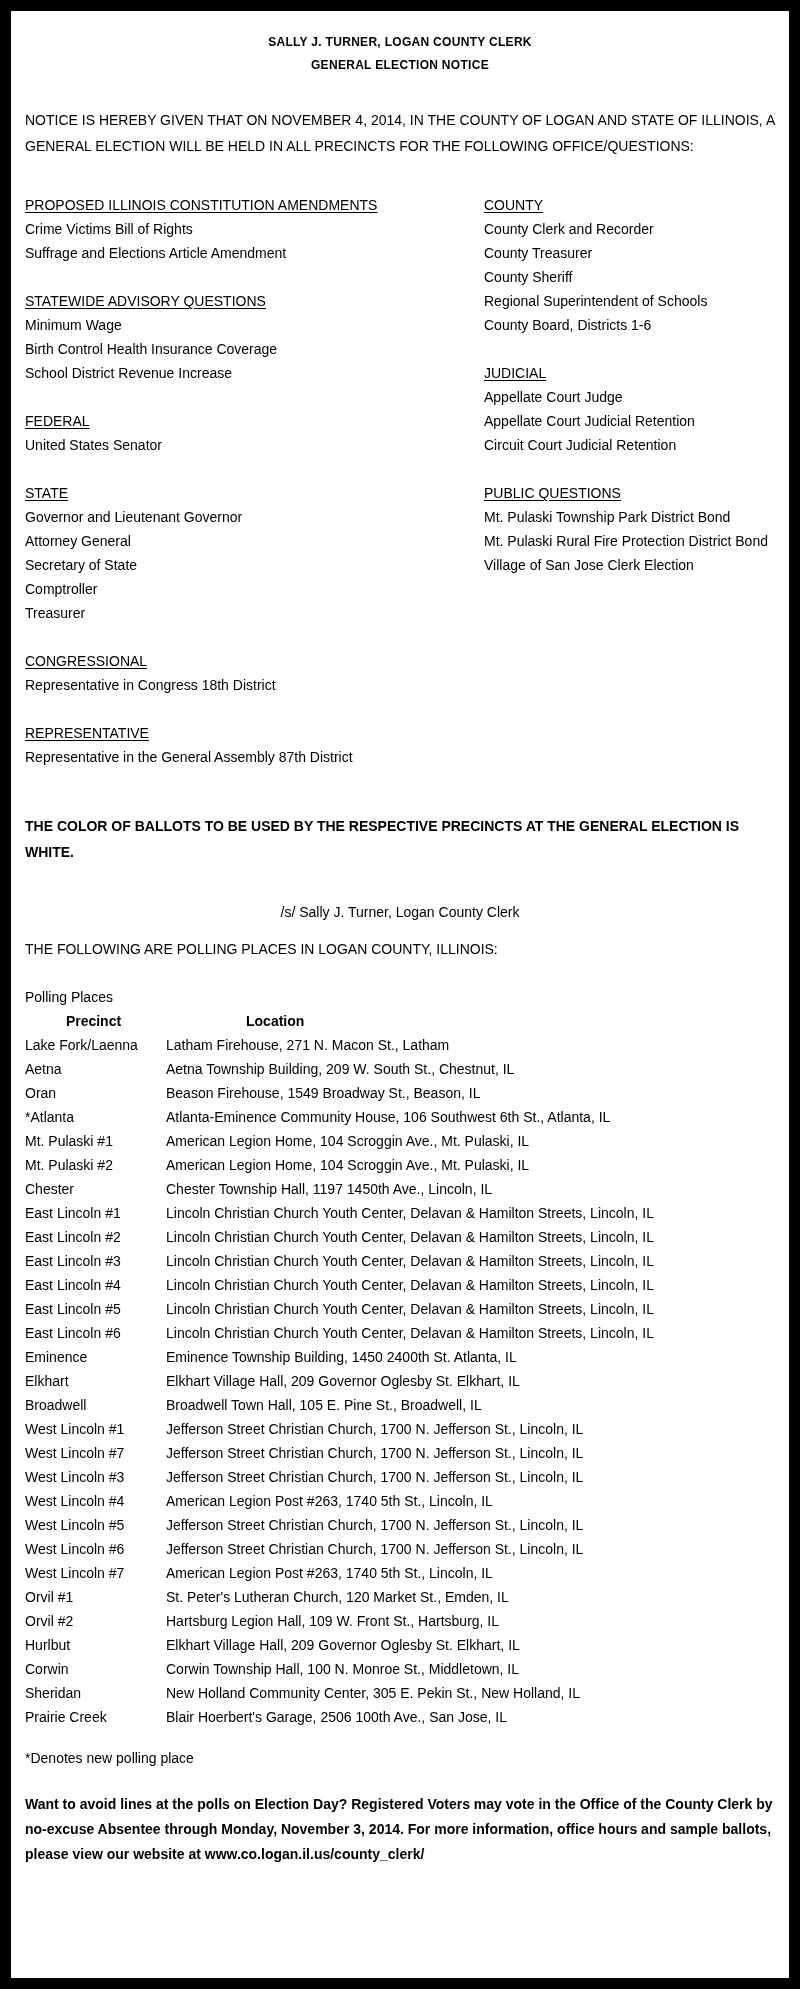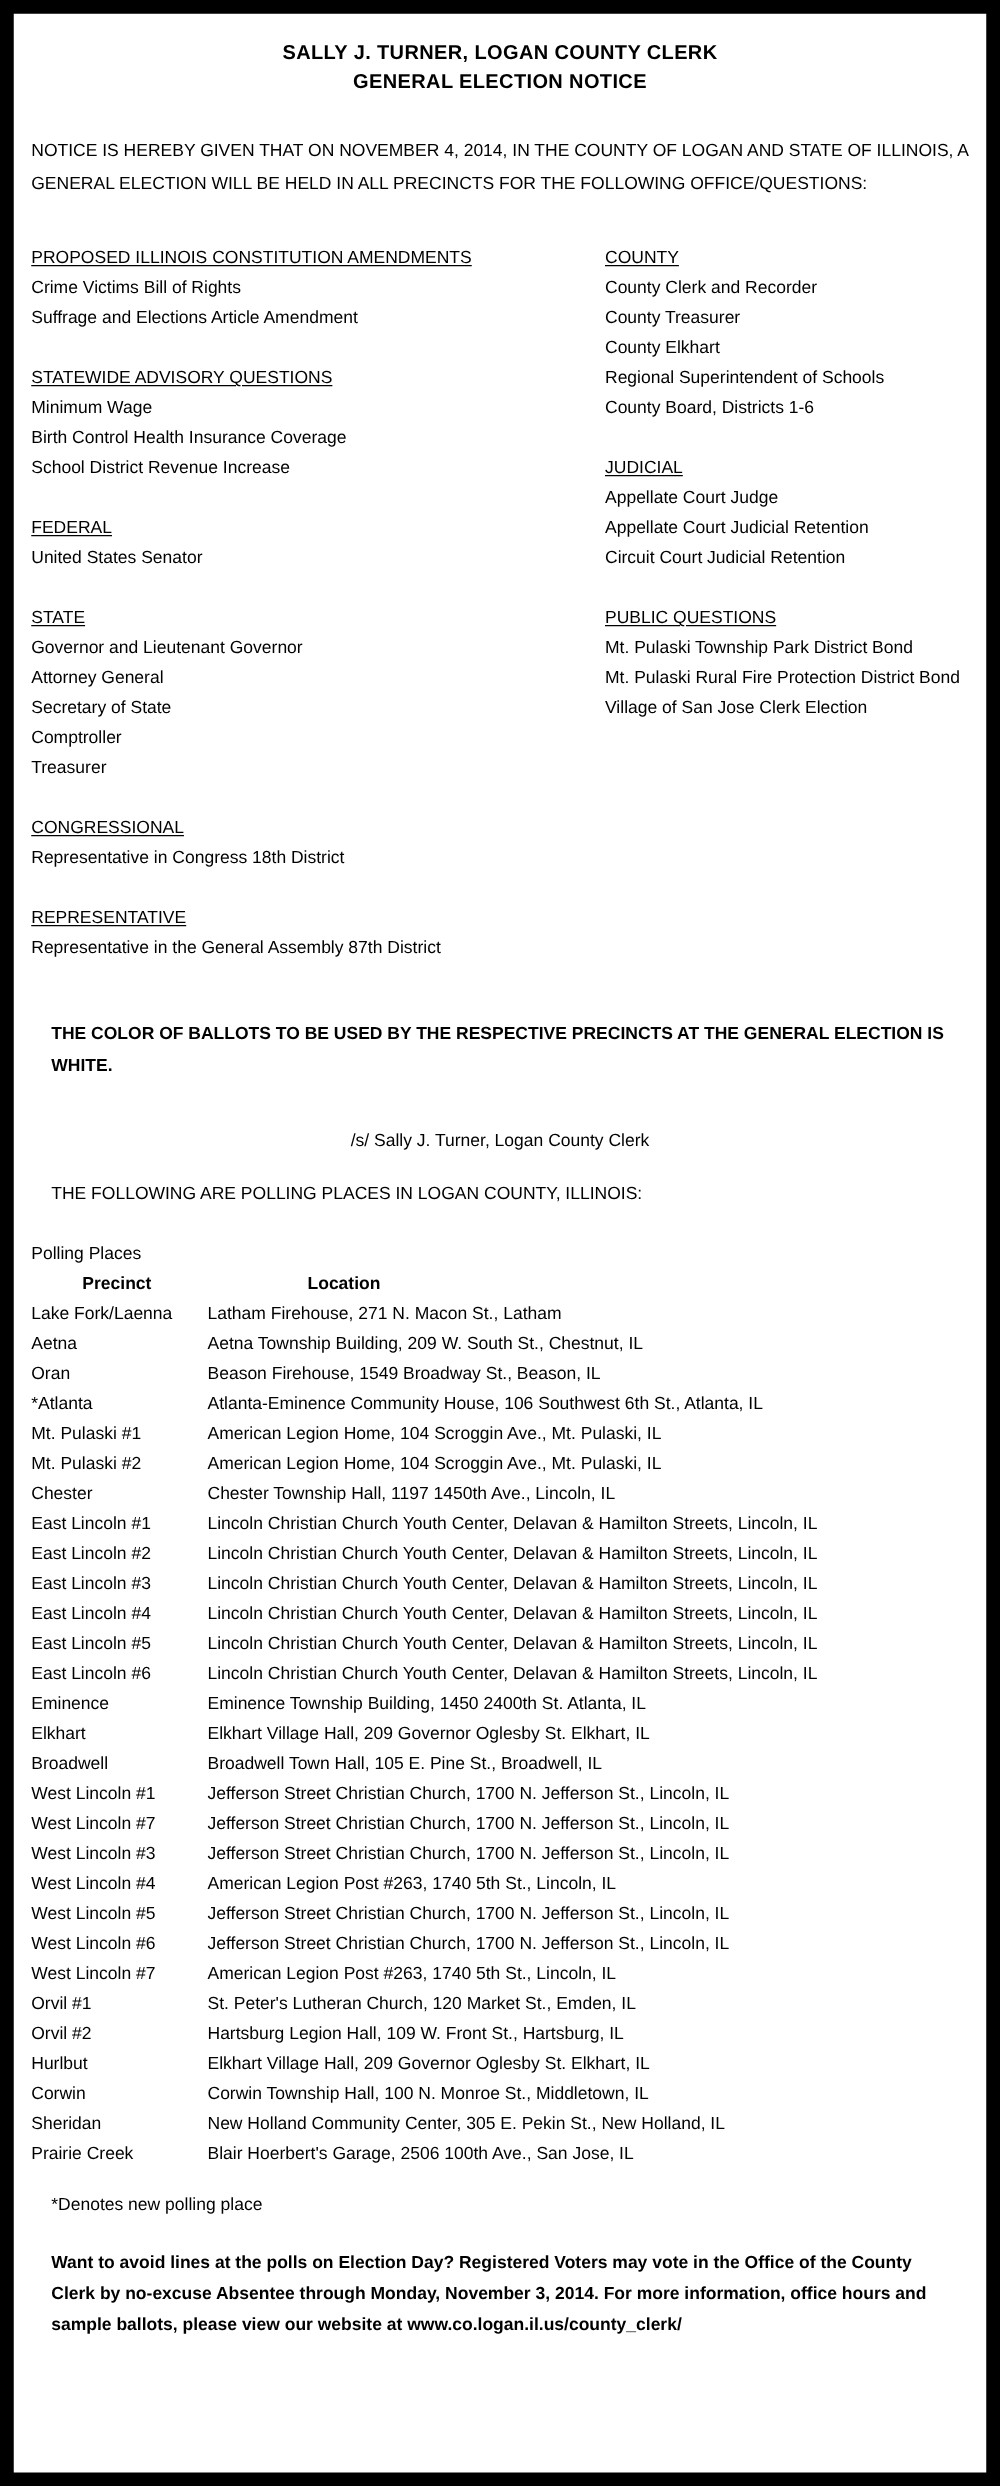--- a/index.html
+++ b/index.html
@@ -18,21 +18,21 @@
     height: 100%;
     box-sizing: border-box;
     padding: 16px 14px 20px 14px;
     overflow: hidden;
     font-size: 14px;
   }
 
   .title {
     text-align: center;
     font-weight: bold;
-    font-size: 16px;
+    font-size: 12px;
     line-height: 23px;
     letter-spacing: 0.3px;
     padding-top: 4px;
   }
 
   .intro {
     margin: 30px 0 0 0;
     line-height: 26px;
   }
 
@@ -40,21 +40,21 @@
     display: flex;
     margin-top: 34px;
     line-height: 24px;
     gap: 42px;
   }
   .col-left { width: 417px; flex: none; }
   .col-right { flex: 1; }
   .section + .section { margin-top: 24px; }
   .sec-head { text-decoration: underline; text-underline-offset: 2px; }
 
-  .para { margin: 16px; line-height: 26px; }
+  .para { margin: 0; line-height: 26px; }
   .ballot { font-weight: bold; margin-top: 44px; }
   .polls { margin-top: 16px; }
   .sig { margin-top: 34px; text-align: center; }
   .polling-intro { margin-top: 11px; }
 
   .polling-label { margin-top: 23px; line-height: 24px; }
   .ptable { line-height: 24px; }
   .prow {
     display: grid;
     grid-template-columns: 137px 1fr;
@@ -113,21 +113,21 @@
           <div class="section">
             <div class="sec-head">REPRESENTATIVE</div>
             <div class="sec-item">Representative in the General Assembly 87th District</div>
           </div>
         </div>
       <div class="col-right" id="col-right">
           <div class="section">
             <div class="sec-head">COUNTY</div>
             <div class="sec-item">County Clerk and Recorder</div>
             <div class="sec-item">County Treasurer</div>
-            <div class="sec-item">County Elkhart</div>
+            <div class="sec-item">County Sheriff</div>
             <div class="sec-item">Regional Superintendent of Schools</div>
             <div class="sec-item">County Board, Districts 1-6</div>
           </div>
           <div class="section">
             <div class="sec-head">JUDICIAL</div>
             <div class="sec-item">Appellate Court Judge</div>
             <div class="sec-item">Appellate Court Judicial Retention</div>
             <div class="sec-item">Circuit Court Judicial Retention</div>
           </div>
           <div class="section">

